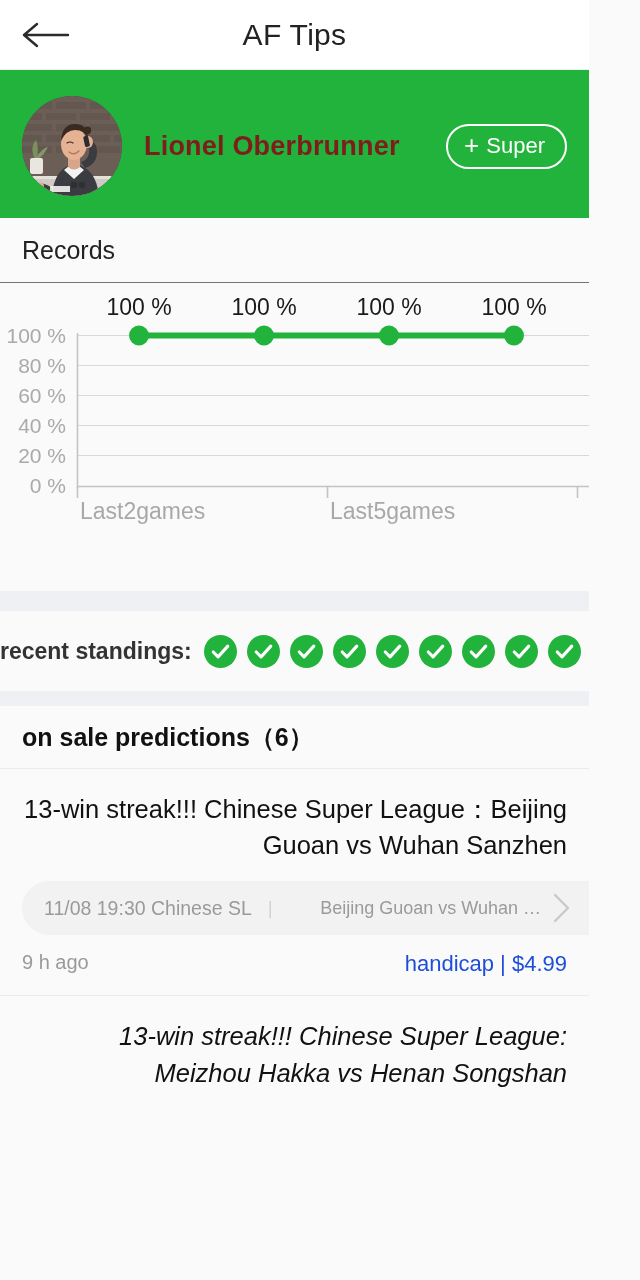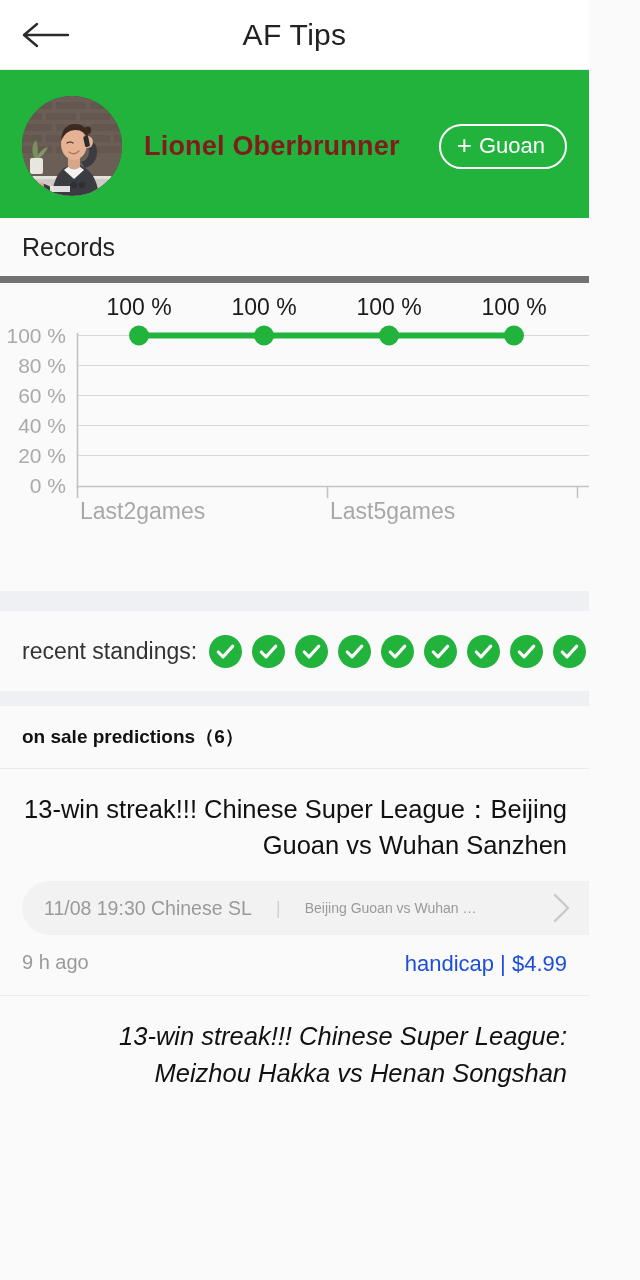--- a/index.html
+++ b/index.html
@@ -46,60 +46,60 @@
   }
   .follow-plus { font-size: 26px; font-weight: 400; line-height: 1; margin-top: -2px; }
   .profile-bio {
     margin-top: 22px; color: #ffffff; font-size: 21.5px; line-height: 1.42;
     letter-spacing: .1px;
   }
 
   
   .records-head {
     height: 65px; background: #fafafa; display: flex; align-items: center;
-    padding-left: 22px; border-bottom: 7px solid #737373;
+    padding-left: 22px; border-bottom: 1px solid #737373;
   }
   .records-title { font-size: 25px; color: #222222; }
 
   .chart-wrap { position: relative; height: 308px; background: #fafafa; overflow: hidden; }
   .chart-wrap svg { display: block; }
 
   .band { background: #eef0f4; width: 100%; }
   .band-lg { height: 20px; }
   .band-sm { height: 15px; }
 
   
   .standings {
     height: 80px; background: #fafafa; display: flex; align-items: center;
-    padding-left: 22px; overflow: hidden;
+    overflow: hidden; font-weight: bold;
   }
   .standings-label { font-size: 23px; color: #333333; flex: 0 0 auto; }
   .standings-icons { display: flex; align-items: center; margin-left: 12px; flex: 0 0 auto; }
   .check-circle { width: 33px; height: 33px; margin-right: 10px; flex: 0 0 auto; }
 
   
   .sale-head {
     height: 63px; background: #fafafa; display: flex; align-items: center;
     padding-left: 22px; border-bottom: 1px solid #ebebeb;
   }
-  .sale-title { font-size: 19px; color: #111111; font-weight: 700; }
+  .sale-title { font-size: 25px; color: #111111; font-weight: 700; }
 
   
   .card { background: #fafafa; padding: 22px 22px 0 22px; border-bottom: 1px solid #ebebeb; }
   .card-title { font-size: 25.5px; color: #111111; line-height: 1.42; text-align: right; }
   .match-pill {
     margin: 18px 0 0 0; height: 54px; border-radius: 27px; background: #f2f2f2;
     display: flex; align-items: center; padding: 0 14px 0 22px; cursor: pointer;
-    margin-right: -22px; border-top-right-radius: 0; border-bottom-right-radius: 0; gap: 8px;
+    margin-right: -22px; border-top-right-radius: 0; border-bottom-right-radius: 0;
   }
   .pill-date { font-size: 19.5px; color: #9a9a9a; flex: 0 0 auto; }
   .pill-sep { color: #d2d2d2; margin: 0 16px; font-size: 19px; flex: 0 0 auto; }
   .pill-match {
-    font-size: 14px; color: #9a9a9a; flex: 1 1 auto;
-    white-space: nowrap; overflow: hidden; text-overflow: ellipsis;
+    font-size: 18px; color: #9a9a9a; flex: 1 1 auto;
+    white-space: nowrap; overflow: hidden; text-overflow: ellipsis; text-align: right;
   }
   .pill-chevron { flex: 0 0 auto; margin-left: 8px; display: flex; align-items: center; }
   .card-foot {
     display: flex; align-items: flex-start; justify-content: space-between;
     padding: 16px 0 18px 0;
   }
   .card-time { font-size: 20px; color: #9a9a9a; }
   .card-price { font-size: 22px; color: #1d4ed8; }
 </style>
 </head>
@@ -183,21 +183,21 @@
             <circle cx="52" cy="89" r="3.2" fill="#2e2e33"></circle>
             <circle cx="60" cy="89" r="3.2" fill="#2e2e33"></circle>
           </g>
         </svg>
       </div>
 
       <div class="profile-name">Lionel Oberbrunner</div>
 
       <div class="follow-btn">
         <span class="follow-plus">+</span>
-        <span>Guoan</span>
+        <span>Super</span>
       </div>
     </div>
 
   </div>
 
   <div class="records-head">
     <span class="records-title">Records</span>
   </div>
 
   <div class="chart-wrap">

